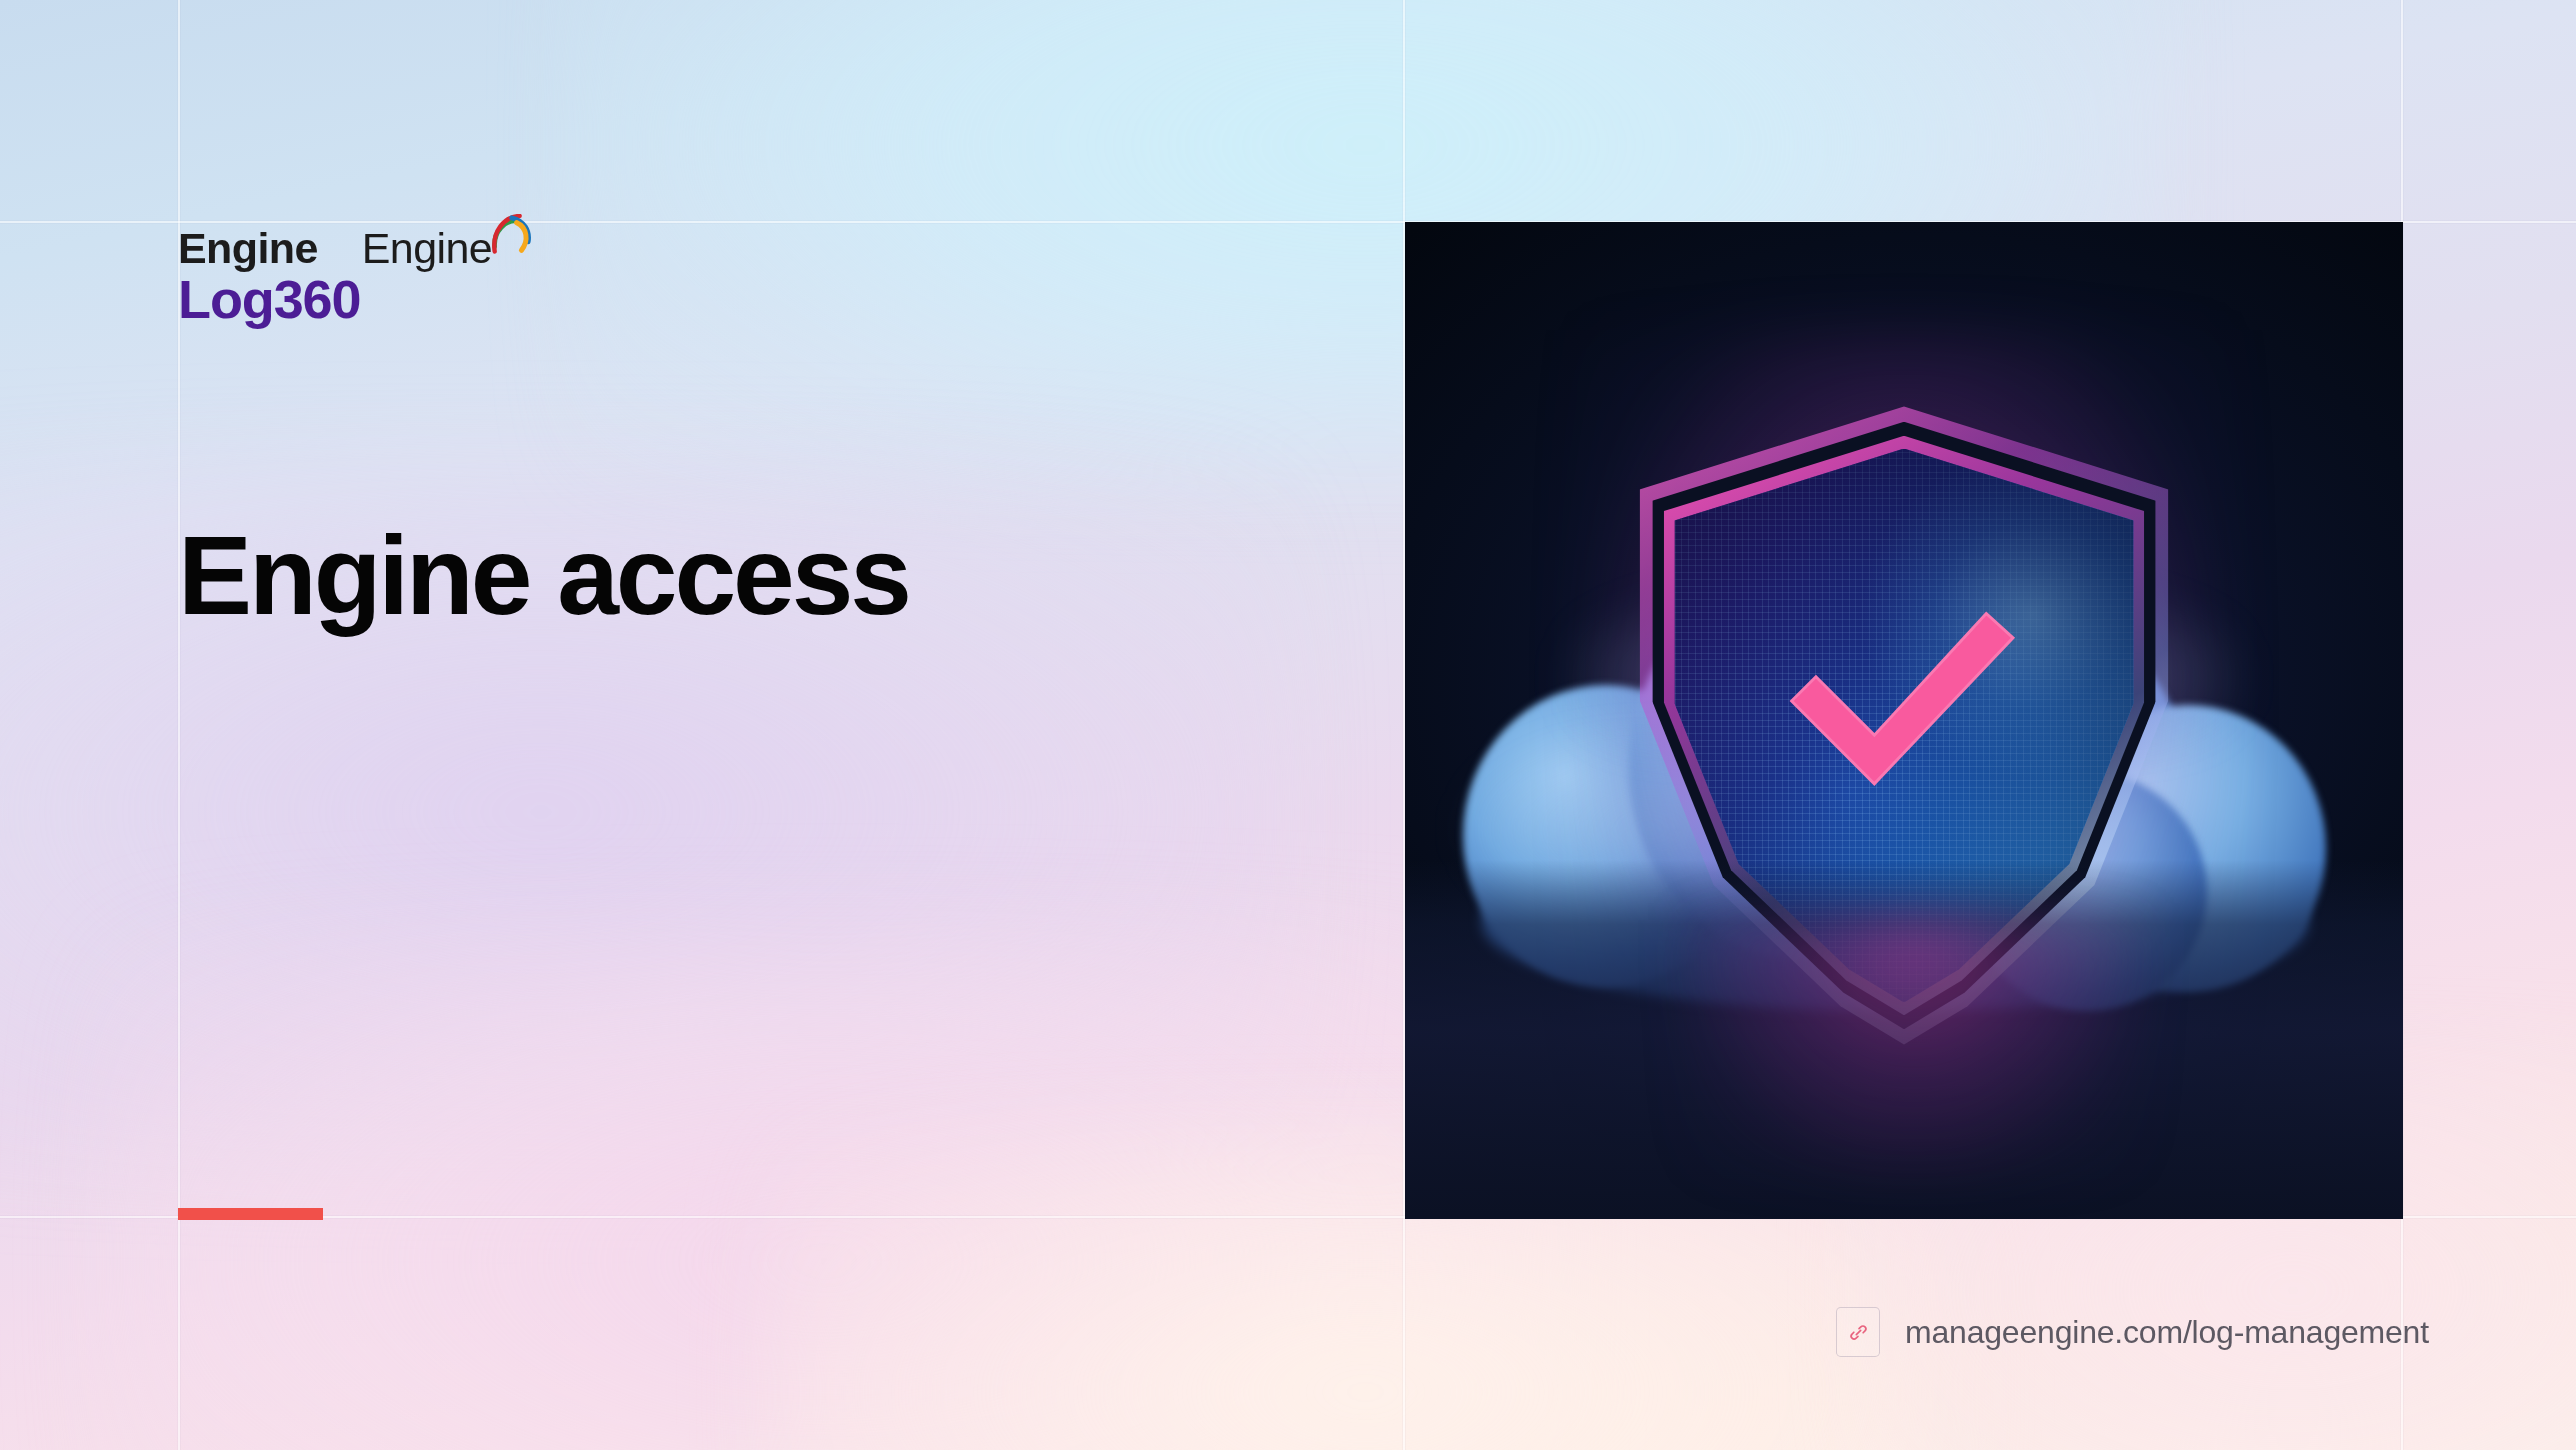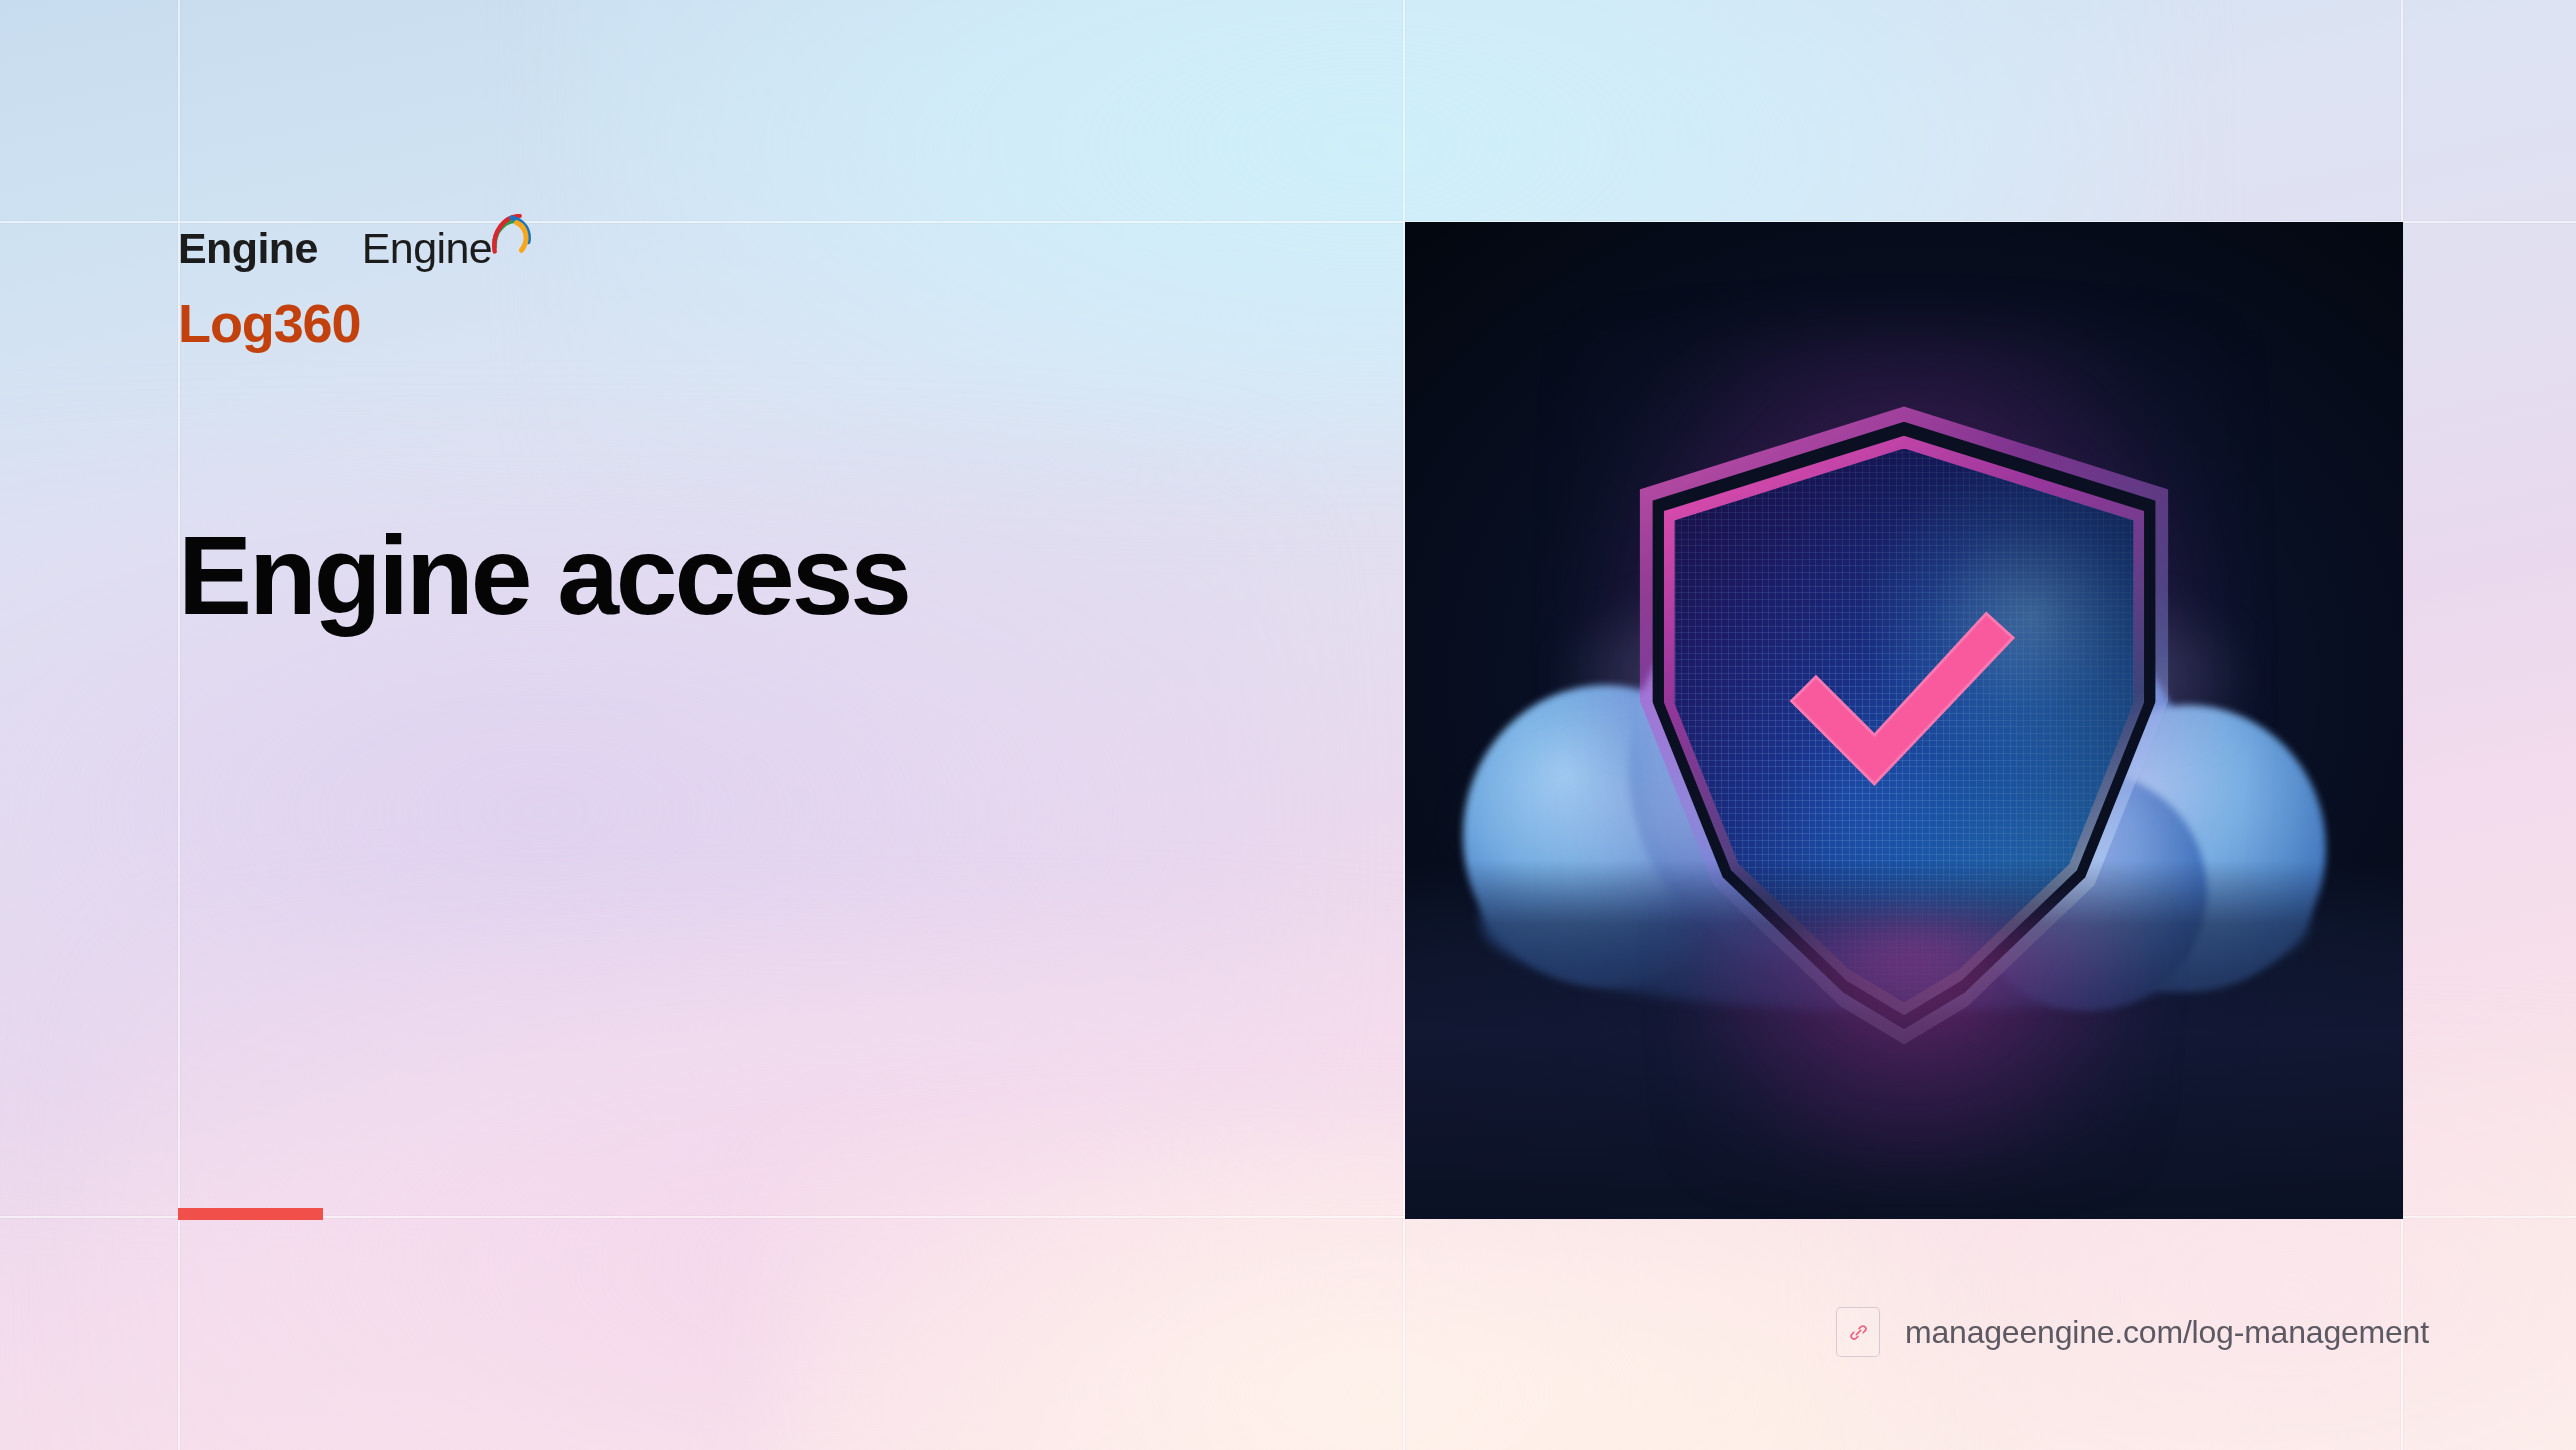--- a/index.html
+++ b/index.html
@@ -131,26 +131,26 @@
   .logo-swoosh {
     display: inline-block;
     vertical-align: top;
     width: 46px;
     height: 44px;
     margin-left: -6.7px;
     margin-top: -13.4px;
   }
   .logo-product {
     display: block;
-    margin-top: 26px;
+    margin-top: 2px;
     font-size: 54px;
     font-weight: 700;
     line-height: 1.0;
     letter-spacing: -1.1px;
-    color: #c2410c;
+    color: #4c1d95;
   }
 
   
   .headline {
     position: absolute;
     left: 178px;
     top: 504px;
     width: 1127px;
     margin: 0;
     font-size: 111px;

